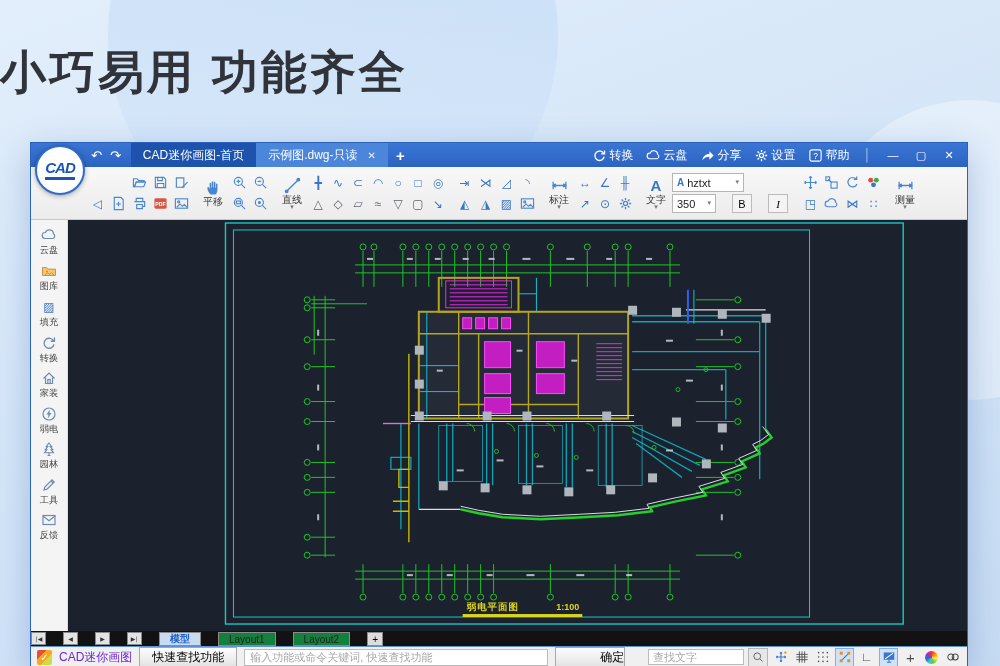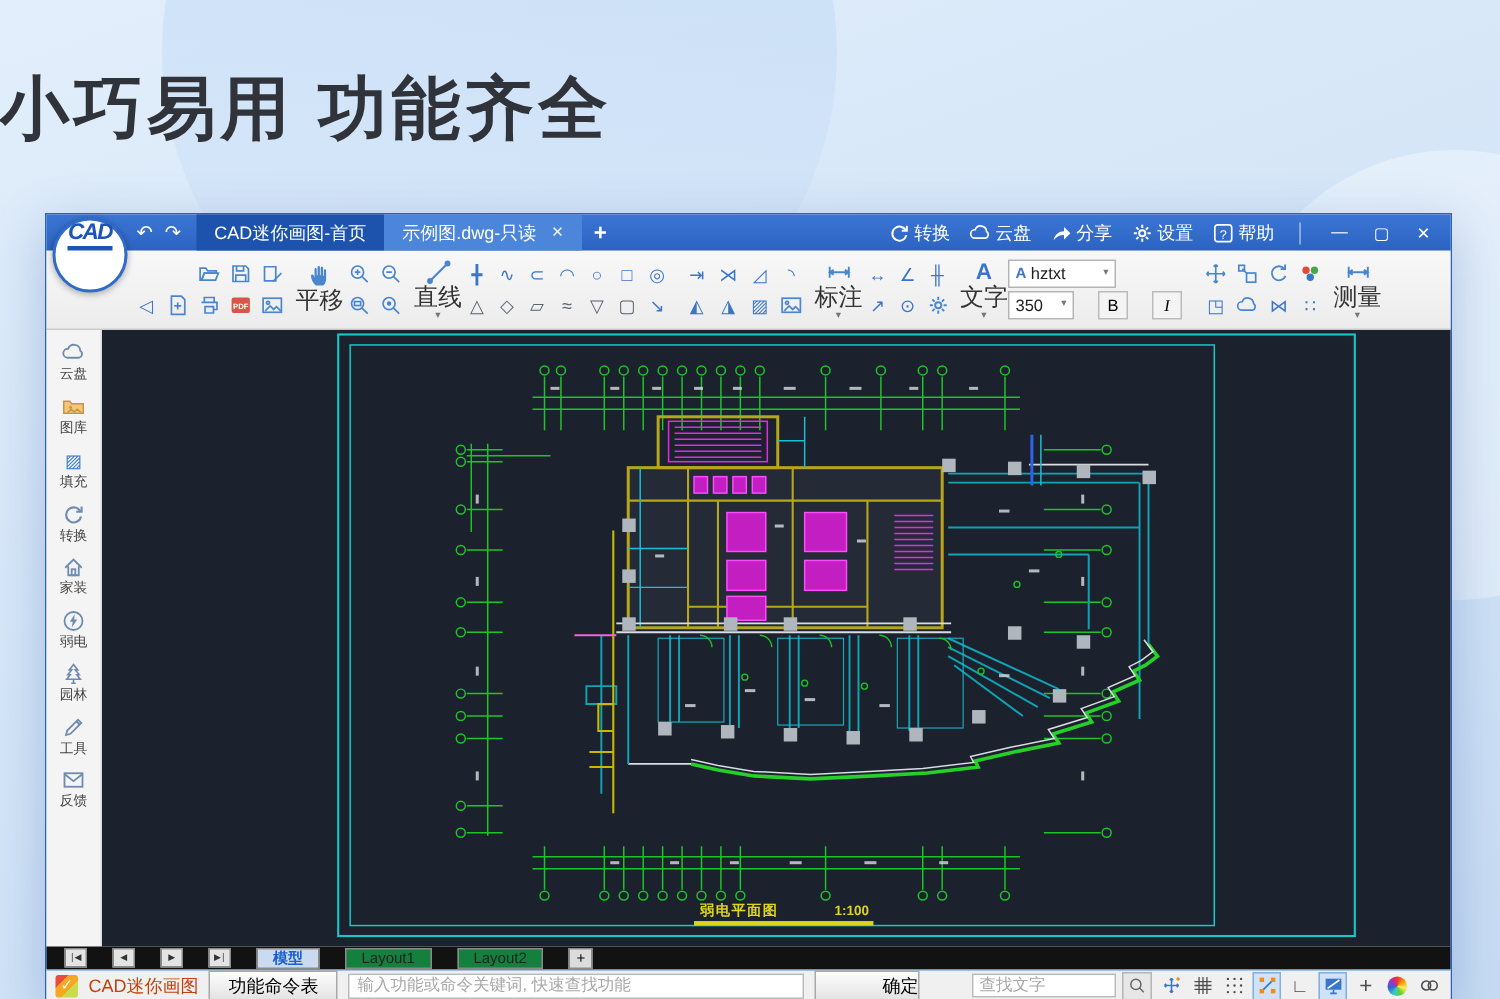--- a/index.html
+++ b/index.html
@@ -10,21 +10,21 @@
        background:linear-gradient(180deg,rgba(173,205,243,.55),rgba(215,232,250,.15))}
   .bg-circle2{position:absolute;left:820px;top:100px;width:300px;height:300px;border-radius:50%;
        background:rgba(255,255,255,.35)}
   .banner{position:absolute;top:42px;left:0;width:100%;font-size:46px;font-weight:700;
        color:#30343a;letter-spacing:3px}
 
   
   .win{position:absolute;left:30px;top:142px;width:936px;height:524px;border:1px solid #2a62bc;
        box-shadow:0 10px 32px rgba(40,80,160,.28);display:flex;flex-direction:column;background:#f2f2f2}
   .logo{position:absolute;left:4px;top:2px;width:46px;height:46px;border-radius:50%;background:#fff;
-       border:2px solid #2f6bc8;z-index:9;display:flex;align-items:flex-start;justify-content:center;
+       border:2px solid #2f6bc8;z-index:9;display:flex;align-items:center;justify-content:center;
        box-shadow:0 1px 5px rgba(0,0,0,.35)}
   .logo span{font-weight:900;font-style:italic;font-size:15px;color:#1c54b8;letter-spacing:-1px;
        border-bottom:3px solid #1c54b8;line-height:1.1}
 
   .titlebar{height:24px;flex:0 0 24px;background:linear-gradient(#3b76d4,#2c63c2);display:flex;
        align-items:center;color:#fff;font-size:12px;padding-left:60px;position:relative}
   .nav-arrows{display:flex;gap:8px;margin-right:10px;font-size:13px}
   .nav-arrows span{cursor:pointer}
   .tab{height:24px;display:flex;align-items:center;padding:0 12px;cursor:pointer;white-space:nowrap}
   .tab.home{background:#1d53ac}
@@ -43,21 +43,21 @@
   .tb-sep{width:1px;align-self:stretch;background:#d4d4d4;margin:4px 3px}
   .grp{display:flex;align-items:center;gap:1px}
   .g2{display:grid;grid-auto-flow:row;grid-template-rows:repeat(2,21px);align-items:center;justify-items:center}
   .c5{grid-template-columns:repeat(5,21px)}
   .c7{grid-template-columns:repeat(7,20px)}
   .c4{grid-template-columns:repeat(4,21px)}
   .c3{grid-template-columns:repeat(3,20px)}
   .c2{grid-template-columns:repeat(2,21px)}
   .bigcol{display:flex;flex-direction:column;align-items:center;justify-content:center;width:30px;cursor:pointer}
   .bigcol .ic{width:17px;height:17px}
-  .lbl{font-size:16px;color:#333;line-height:1.15;white-space:nowrap}
+  .lbl{font-size:10px;color:#333;line-height:1.15;white-space:nowrap}
   .caret{font-size:7px;color:#777;line-height:.6}
   .gl{display:inline-flex;width:18px;height:17px;align-items:center;justify-content:center;font-size:12px;
       color:#3a76c8;cursor:pointer}
   .gd{color:#5a6470}
   .ic{width:15px;height:15px;color:#4a86d0;cursor:pointer;display:inline-block}
   .fontpanel{display:flex;flex-direction:column;gap:2px;justify-content:center}
   .selbox{display:flex;align-items:center;gap:3px;background:#fff;border:1px solid #b5b5b5;height:17px;
       padding:0 4px;font-size:11px;color:#222;cursor:pointer}
   .selbox .mini-a{color:#3a76c8;font-weight:700;font-size:10px}
   .fontrow{display:flex;gap:16px}
@@ -72,35 +72,35 @@
   .sidebar{width:36px;flex:0 0 36px;background:#f4f4f4;border-right:1px solid #dcdcdc;display:flex;
       flex-direction:column;align-items:center;padding-top:5px;gap:3px}
   .sb-item{display:flex;flex-direction:column;align-items:center;gap:1px;width:100%;padding:2px 0;cursor:pointer}
   .sb-item .ic{width:16px;height:16px;color:#6f8cb0}
   .sb-item .lbl{font-size:10px;color:#444;transform:scale(.92)}
   .canvas{flex:1;position:relative;background:#1c222d}
   .canvas svg{position:absolute;inset:0;width:100%;height:100%}
 
   
   .modeltabs{height:15px;flex:0 0 15px;background:#121212;display:flex;align-items:stretch;gap:17px;
-      padding-left:12px;font-size:10px}
+      padding-left:0;font-size:10px}
   .mt-nav{width:13px;margin:1px 0;background:#e4e4e4;border:1px solid #8a8a8a;font-size:6px;display:flex;
       align-items:center;justify-content:center;color:#333;cursor:pointer}
   .mt-tab{margin:1px 0 0;padding:0 10px;background:#15803d;border:1px solid #8a8a8a;display:flex;
       align-items:center;color:#222;cursor:pointer;white-space:nowrap}
   .mt-tab.active{background:#c9daf1;color:#1b5ecc;font-weight:700}
   .mt-add{width:14px;margin:1px 0 0;background:#dcdcdc;border:1px solid #8a8a8a;display:flex;
       align-items:center;justify-content:center;cursor:pointer}
 
   
   .statusbar{height:20px;flex:0 0 20px;background:#f0f0f0;border-top:1px solid #5b93d8;display:flex;
       align-items:center;font-size:12px;color:#333;padding:0 6px;gap:7px}
   .sb-logo{width:15px;height:15px;border-radius:2px;background:linear-gradient(135deg,#e74c3c 0 30%,#f5a623 30% 62%,#cbdc4a 62%);
       color:#fff;font-size:10px;font-weight:700;display:flex;align-items:center;justify-content:center}
-  .appname{color:#c2410c}
+  .appname{color:#6d28d9}
   .btn{background:linear-gradient(#fdfdfd,#e2e2e2);border:1px solid #a8a8a8;padding:1px 12px;font-size:12px;
       cursor:pointer;white-space:nowrap}
   .btn.ok{width:70px;text-align:right;padding:1px 0}
   input{font-family:inherit}
   .cmd-input{width:292px;height:15px;border:1px solid #bbb;background:#fff;font-size:11px;padding:0 5px;color:#333}
   .cmd-input::placeholder,.find-input::placeholder{color:#a8a8a8}
   .sb-right{margin-left:auto;display:flex;align-items:center;gap:4px}
   .find-input{width:86px;height:14px;border:1px solid #bbb;background:#fff;font-size:11px;padding:0 4px}
   .mini-btn{width:18px;height:17px;background:#e7e7e7;border:1px solid #b5b5b5;display:flex;align-items:center;
       justify-content:center;cursor:pointer}
@@ -806,21 +806,21 @@
     <span class="mt-nav">▶∣</span>
     <span class="mt-tab active">模型</span>
     <span class="mt-tab">Layout1</span>
     <span class="mt-tab">Layout2</span>
     <span class="mt-add">+</span>
   </div>
 
   <div class="statusbar">
     <span class="sb-logo">✓</span>
     <span class="appname">CAD迷你画图</span>
-    <button class="btn">功能命令表</button>
+    <button class="btn">快速查找功能</button>
     <input class="cmd-input" placeholder="输入功能或命令关键词, 快速查找功能" style="">
     <button class="btn ok">确定</button>
     <div class="sb-right">
       <input class="find-input" placeholder="查找文字" style="">
       <span class="mini-btn">
           <svg class="ic" style="color:#666;width:12px;height:12px">
             <use href="#i-mag"></use>
           </svg>
         </span>
       <span class="st-ic blue">

